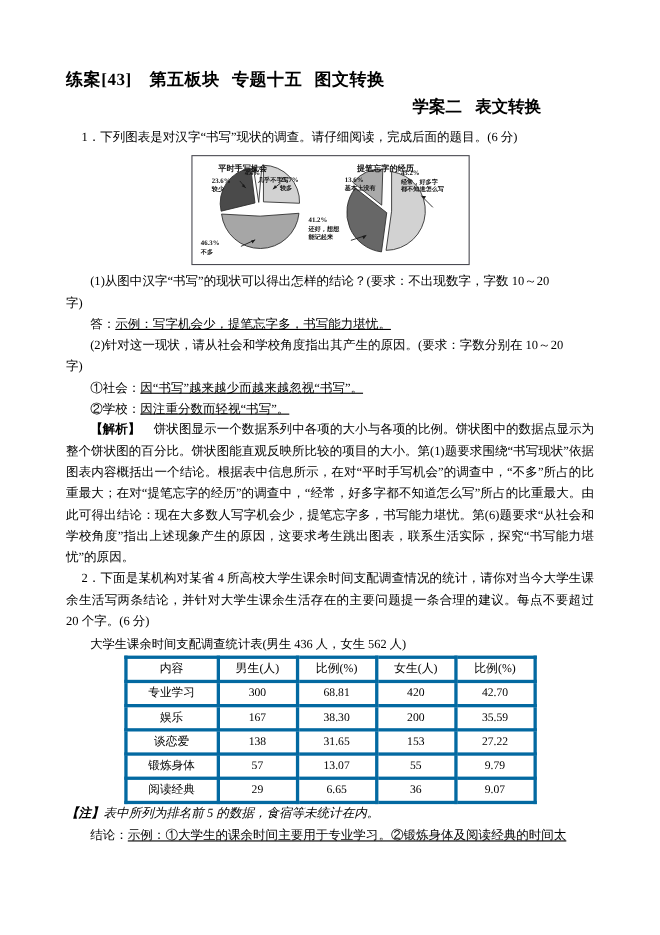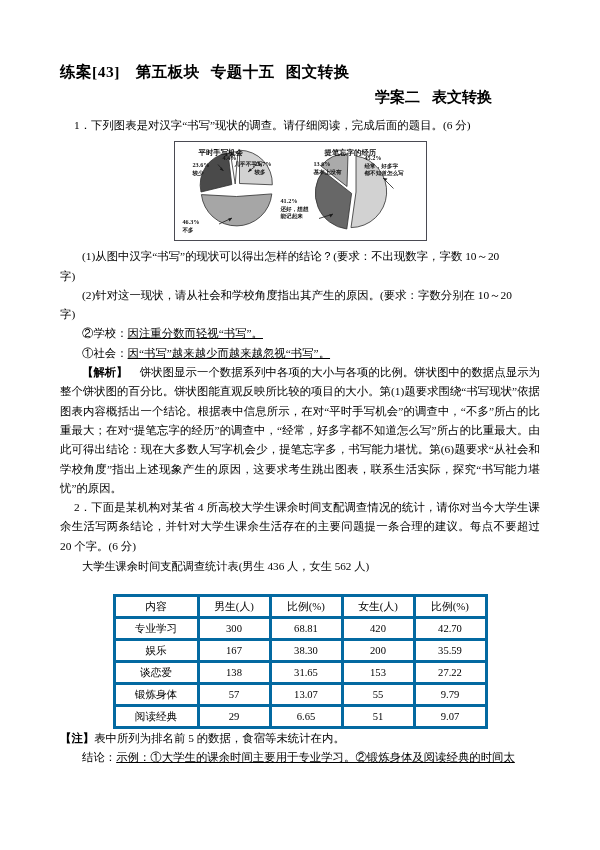--- a/index.html
+++ b/index.html
@@ -86,21 +86,21 @@
   }
   .chart-lbl .pct { font-size: 6.2px; }
   .chart-svg {
     position: absolute;
     left: 0; top: 0;
   }
 
   
   .tbl-caption {
     font-size: 11.2px;
-    margin: 3px 0 20px 0;
+    margin: 3px 0 3px 0;
     padding-left: 22px;
   }
   table.stat {
     border-collapse: collapse;
     margin: 0 auto;
     width: 372px;
     table-layout: fixed;
   }
   table.stat td, table.stat th {
     border: 3px solid #0369a1;
@@ -111,21 +111,21 @@
     padding: 0;
     line-height: 19px;
   }
   table.stat th { font-size: 10.8px; }
   table.stat col.c0 { width: 84px; }
   table.stat col.c1 { width: 72px; }
   table.stat col.c2 { width: 72px; }
   table.stat col.c3 { width: 72px; }
   table.stat col.c4 { width: 72px; }
 
-  .note { margin-top: 3px; }
+  .note { margin-top: 3px; font-style: italic; }
 </style>
 </head>
 <body>
 
 <div class="page">
 
   <div class="head-line-1">
     <span>练案[43]</span><span class="gap"></span><span>第五板块</span><span class="gap-s"></span><span>专题十五</span><span class="gap-s"></span><span>图文转换</span>
   </div>
 
@@ -221,27 +221,30 @@
         <span class="pct">41.2%</span><br>
         <span>还好，想想</span><br>
         <span>能记起来</span>
       </div>
 
     </div>
   </div>
 
   <p class="t indent">(1)从图中汉字“书写”的现状可以得出怎样的结论？(要求：不出现数字，字数 10～20</p>
   <p class="t">字)</p>
+  <p class="t indent">
+    <span>答：</span><span class="u">示例：写字机会少，提笔忘字多，书写能力堪忧。</span>
+  </p>
   <p class="t indent">(2)针对这一现状，请从社会和学校角度指出其产生的原因。(要求：字数分别在 10～20</p>
   <p class="t">字)</p>
   <p class="t indent">
+    <span>①社会：</span><span class="u">因“书写”越来越少而越来越忽视“书写”。</span>
+  </p>
+  <p class="t indent">
     <span>②学校：</span><span class="u">因注重分数而轻视“书写”。</span>
-  </p>
-  <p class="t indent">
-    <span>①社会：</span><span class="u">因“书写”越来越少而越来越忽视“书写”。</span>
   </p>
   <p class="t indent">
     <span class="bold">【解析】</span><span style="display:inline-block;width:12px"></span><span>饼状图显示一个数据系列中各项的大小与各项的比例。饼状图中的数据点显示为整个饼状图的百分比。饼状图能直观反映所比较的项目的大小。第(1)题要求围绕“书写现状”依据图表内容概括出一个结论。根据表中信息所示，在对“平时手写机会”的调查中，“不多”所占的比重最大；在对“提笔忘字的经历”的调查中，“经常，好多字都不知道怎么写”所占的比重最大。由此可得出结论：现在大多数人写字机会少，提笔忘字多，书写能力堪忧。第(6)题要求“从社会和学校角度”指出上述现象产生的原因，这要求考生跳出图表，联系生活实际，探究“书写能力堪忧”的原因。</span>
   </p>
 
   <p class="t indent-s">2．下面是某机构对某省 4 所高校大学生课余时间支配调查情况的统计，请你对当今大学生课余生活写两条结论，并针对大学生课余生活存在的主要问题提一条合理的建议。每点不要超过 20 个字。(6 分)</p>
 
   <div class="tbl-caption">大学生课余时间支配调查统计表(男生 436 人，女生 562 人)</div>
 
   <table class="stat">
@@ -287,21 +290,21 @@
         <td>锻炼身体</td>
         <td>57</td>
         <td>13.07</td>
         <td>55</td>
         <td>9.79</td>
       </tr>
       <tr>
         <td>阅读经典</td>
         <td>29</td>
         <td>6.65</td>
-        <td>51</td>
+        <td>36</td>
         <td>9.07</td>
       </tr>
     </tbody>
   </table>
 
   <p class="t note">
     <span class="bold">【注】</span><span>表中所列为排名前 5 的数据，食宿等未统计在内。</span>
   </p>
   <p class="t indent">
     <span>结论：</span><span class="u">示例：①大学生的课余时间主要用于专业学习。②锻炼身体及阅读经典的时间太</span>

